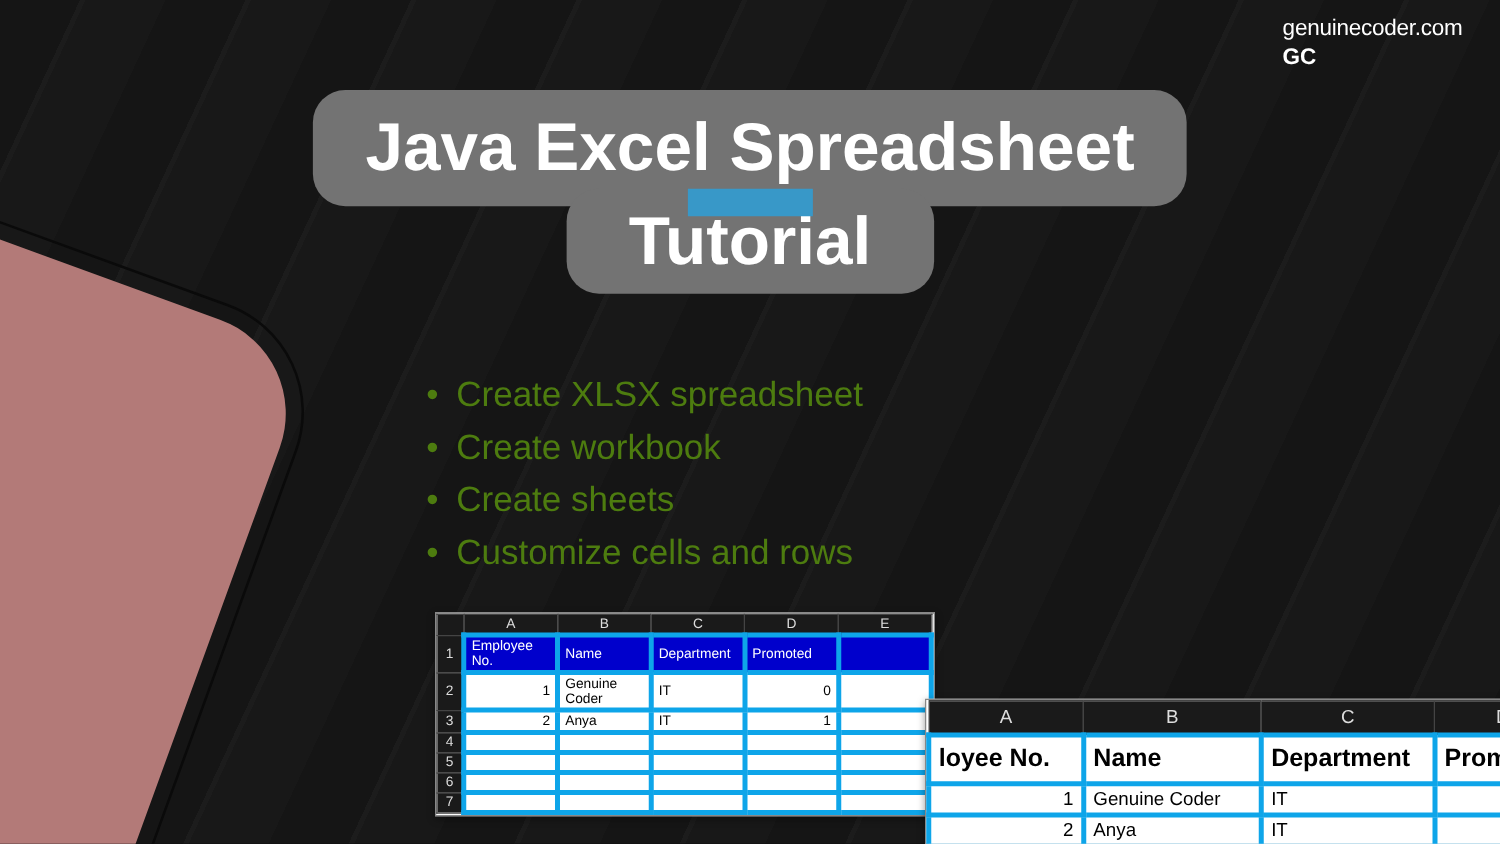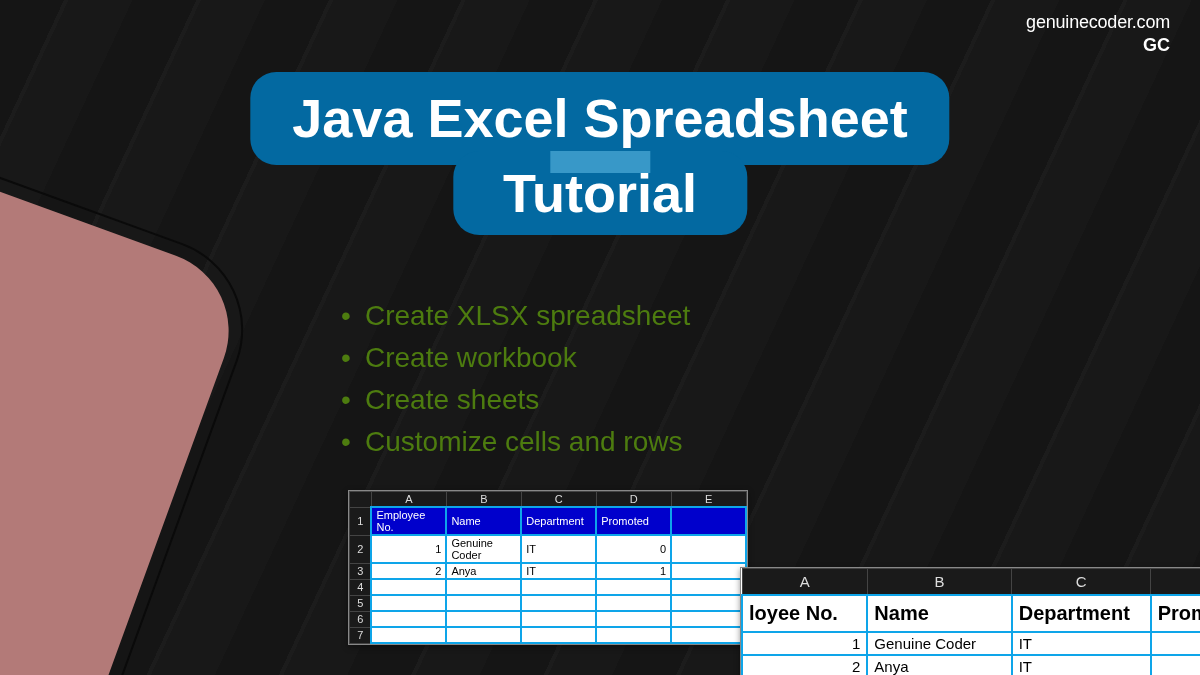--- a/index.html
+++ b/index.html
@@ -41,21 +41,20 @@
       content: "";
       position: absolute;
       inset: -14px;
       border: 2px solid #0a0a0a;
       border-radius: 92px;
     }
     .header {
       position: absolute;
       top: 12px;
       right: 30px;
-      text-align: right;
       color: #fff;
       z-index: 10;
     }
     .site-url {
       font-size: 18px;
       font-weight: 400;
       letter-spacing: -0.2px;
     }
     .site-logo {
       font-size: 18px;
@@ -66,21 +65,21 @@
       position: absolute;
       top: 72px;
       left: 50%;
       transform: translateX(-50%);
       z-index: 5;
       display: flex;
       flex-direction: column;
       align-items: center;
     }
     .title-pill {
-      background: #0369a1;
+      background: #737373;
       color: #fff;
       font-weight: 700;
       border-radius: 26px;
       padding: 18px 42px;
       font-size: 54px;
       line-height: 1.05;
       white-space: nowrap;
       text-align: center;
       margin-bottom: -6px;
     }
@@ -142,21 +141,21 @@
     .sheet table { border-collapse: collapse; width: 100%; }
     .sheet th.colhdr, .sheet th.rowhdr {
       background: #1a1a1a;
       color: #ddd;
       font-weight: 400;
       border: 1px solid #444;
       text-align: center;
       padding: 1px 0;
     }
     .sheet td {
-      border: 2px solid #0ea5e9;
+      border: 4px solid #0ea5e9;
       padding: 1px 4px;
       background: #fff;
       color: #000;
       height: 16px;
     }
     .sheet-large td { height: 20px; padding: 2px 6px; }
     .sheet th.corner { background: #1a1a1a; border: 1px solid #444; width: 22px; }
     .hdr-blue td {
       background: #0000cc !important;
       color: #fff;

